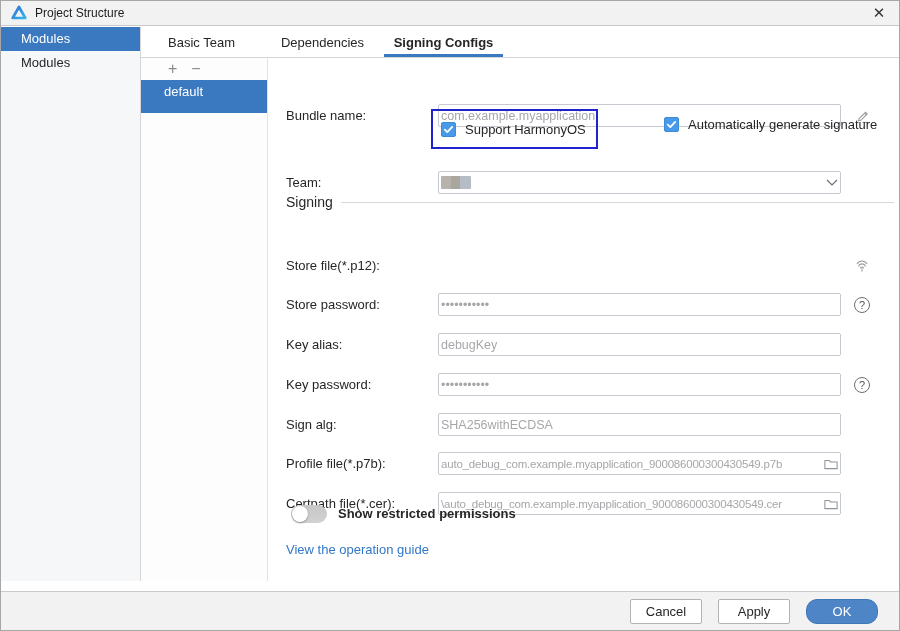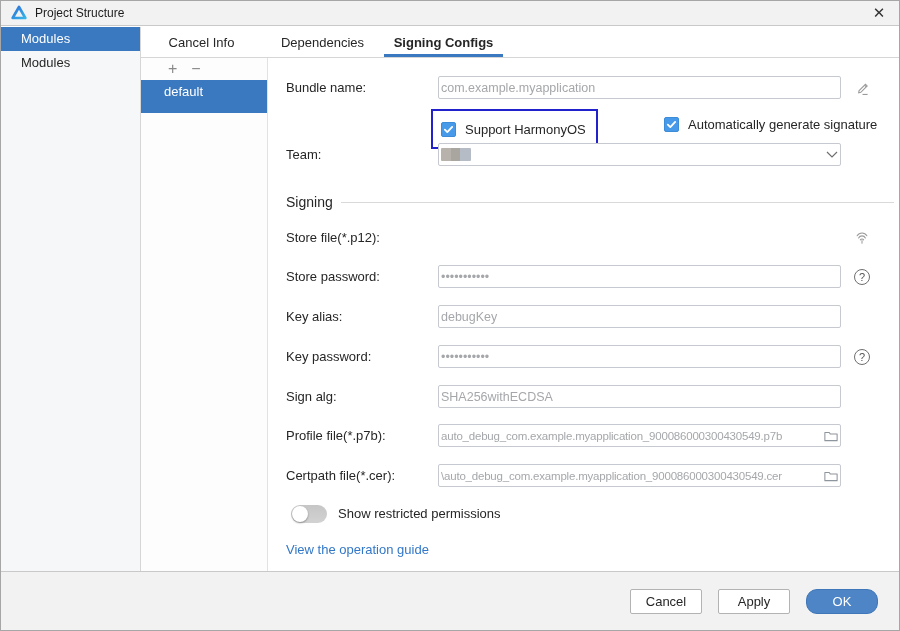--- a/index.html
+++ b/index.html
@@ -36,21 +36,21 @@
     content:""; position:absolute; left:1px; right:1px; bottom:0; height:3px; background:#3a79bf;
   }
   .mainlower { flex:1; display:flex; min-height:0; }
   .configcol { width:127px; border-right:1px solid #e2e2e2; background:#fdfdfd; }
   .cfg-toolbar { height:22px; display:flex; align-items:center; padding-left:27px; gap:14px; }
   .cfg-btn { color:#8a8a8a; font-size:16px; line-height:16px; cursor:pointer; }
   .cfg-item { height:33px; line-height:24px; padding-left:23px; font-size:13px; cursor:pointer; }
   .cfg-item.sel { background:#3a79bf; color:#ffffff; }
   .content { flex:1; position:relative; background:#ffffff; }
   
-  .frow { position:absolute; left:0; right:0; height:24px; }
+  .frow { position:absolute; left:0; right:0; height:24px;margin-top:28px; }
   .lbl { position:absolute; left:18px; top:0; line-height:24px; font-size:13px; color:#262626; }
   .field {
     position:absolute; left:170px; top:0; width:403px; height:23px;
     border:1px solid #c6cad0; border-radius:2px; background:#ffffff;
     display:flex; align-items:center; padding:0 2px; overflow:hidden;
   }
   .field .val { color:#a5a7aa; font-size:12.5px; white-space:nowrap; overflow:hidden; flex:1; }
   .field .val.file { font-size:11.5px; letter-spacing:-0.2px; }
   .field .infold { flex:0 0 auto; margin-left:3px; display:flex; cursor:pointer; }
   .ricon { position:absolute; left:584px; top:2px; width:20px; height:20px; display:flex; align-items:center; justify-content:center; cursor:pointer; }
@@ -66,42 +66,42 @@
   .cb {
     width:15px; height:15px; background:#479ae9; border:1px solid #3c8cd8; border-radius:2px;
     display:flex; align-items:center; justify-content:center; cursor:pointer; flex:0 0 auto;
   }
   .cb-label { font-size:13px; color:#262626; white-space:nowrap; }
   
   .sechdr { position:absolute; left:0; right:0; height:20px; }
   .sechdr .txt { position:absolute; left:18px; top:0; line-height:20px; font-size:14px; color:#262626; }
   .sechdr .line { position:absolute; left:73px; right:5px; top:10px; height:1px; background:#d9d9d9; }
   
-  .togrow { position:absolute; left:0; right:0; height:26px; }
+  .togrow { position:absolute; left:0; right:0; height:26px;font-weight:bold; }
   .toggle {
     position:absolute; left:23px; top:4px; width:36px; height:18px; border-radius:9px;
     background:linear-gradient(#c6c6c6,#d2d2d2); cursor:pointer;
   }
   .toggle .knob {
     position:absolute; left:1px; top:1px; width:16px; height:16px; border-radius:50%;
     background:#ffffff; box-shadow:0 1px 2px rgba(0,0,0,.35);
   }
   .toglabel { position:absolute; left:70px; top:0; line-height:26px; font-size:13px; }
   .linkrow { position:absolute; left:18px; height:18px; }
   .link { font-size:13px; color:#3277c8; cursor:pointer; text-decoration:none; }
   
   .blob {
     width:30px; height:13px; border-radius:1px;
     background:linear-gradient(90deg,#b7b2ab 0 34%,#a9a59f 34% 64%,#b5bcc6 64%);
     filter:blur(0.7px);
   }
   .chev { margin-left:auto; display:flex; }
   
   .footer {
-    position:absolute; left:0; right:0; bottom:0; height:59px; background:#f2f2f2;
+    position:absolute; left:0; right:0; bottom:0; height:39px; background:#f2f2f2;
     border-top:1px solid #c9c9c9; display:flex; align-items:center; justify-content:flex-end;
     gap:16px; padding-right:21px;
   }
   .btn {
     min-width:72px; height:25px; background:#ffffff; border:1px solid #b3b3b3; border-radius:2px;
     font-size:13px; color:#262626; font-family:inherit; cursor:pointer;
   }
   .btn.primary { background:#4d85c6; border-color:#3f77b8; color:#ffffff;border-radius:11px; }
 </style>
 </head>
@@ -128,21 +128,21 @@
   <div class="body">
 
     <div class="leftnav">
       <div class="nav-item sel">Modules</div>
       <div class="nav-item">Modules</div>
     </div>
 
     <div class="main">
 
       <div class="tabbar">
-        <div class="tab">Cancel Info</div>
+        <div class="tab">Basic Team</div>
         <div class="tab">Dependencies</div>
         <div class="tab active">Signing Configs</div>
       </div>
 
       <div class="mainlower">
 
         <div class="configcol">
           <div class="cfg-toolbar">
             <span class="cfg-btn">+</span>
             <span class="cfg-btn">−</span>

